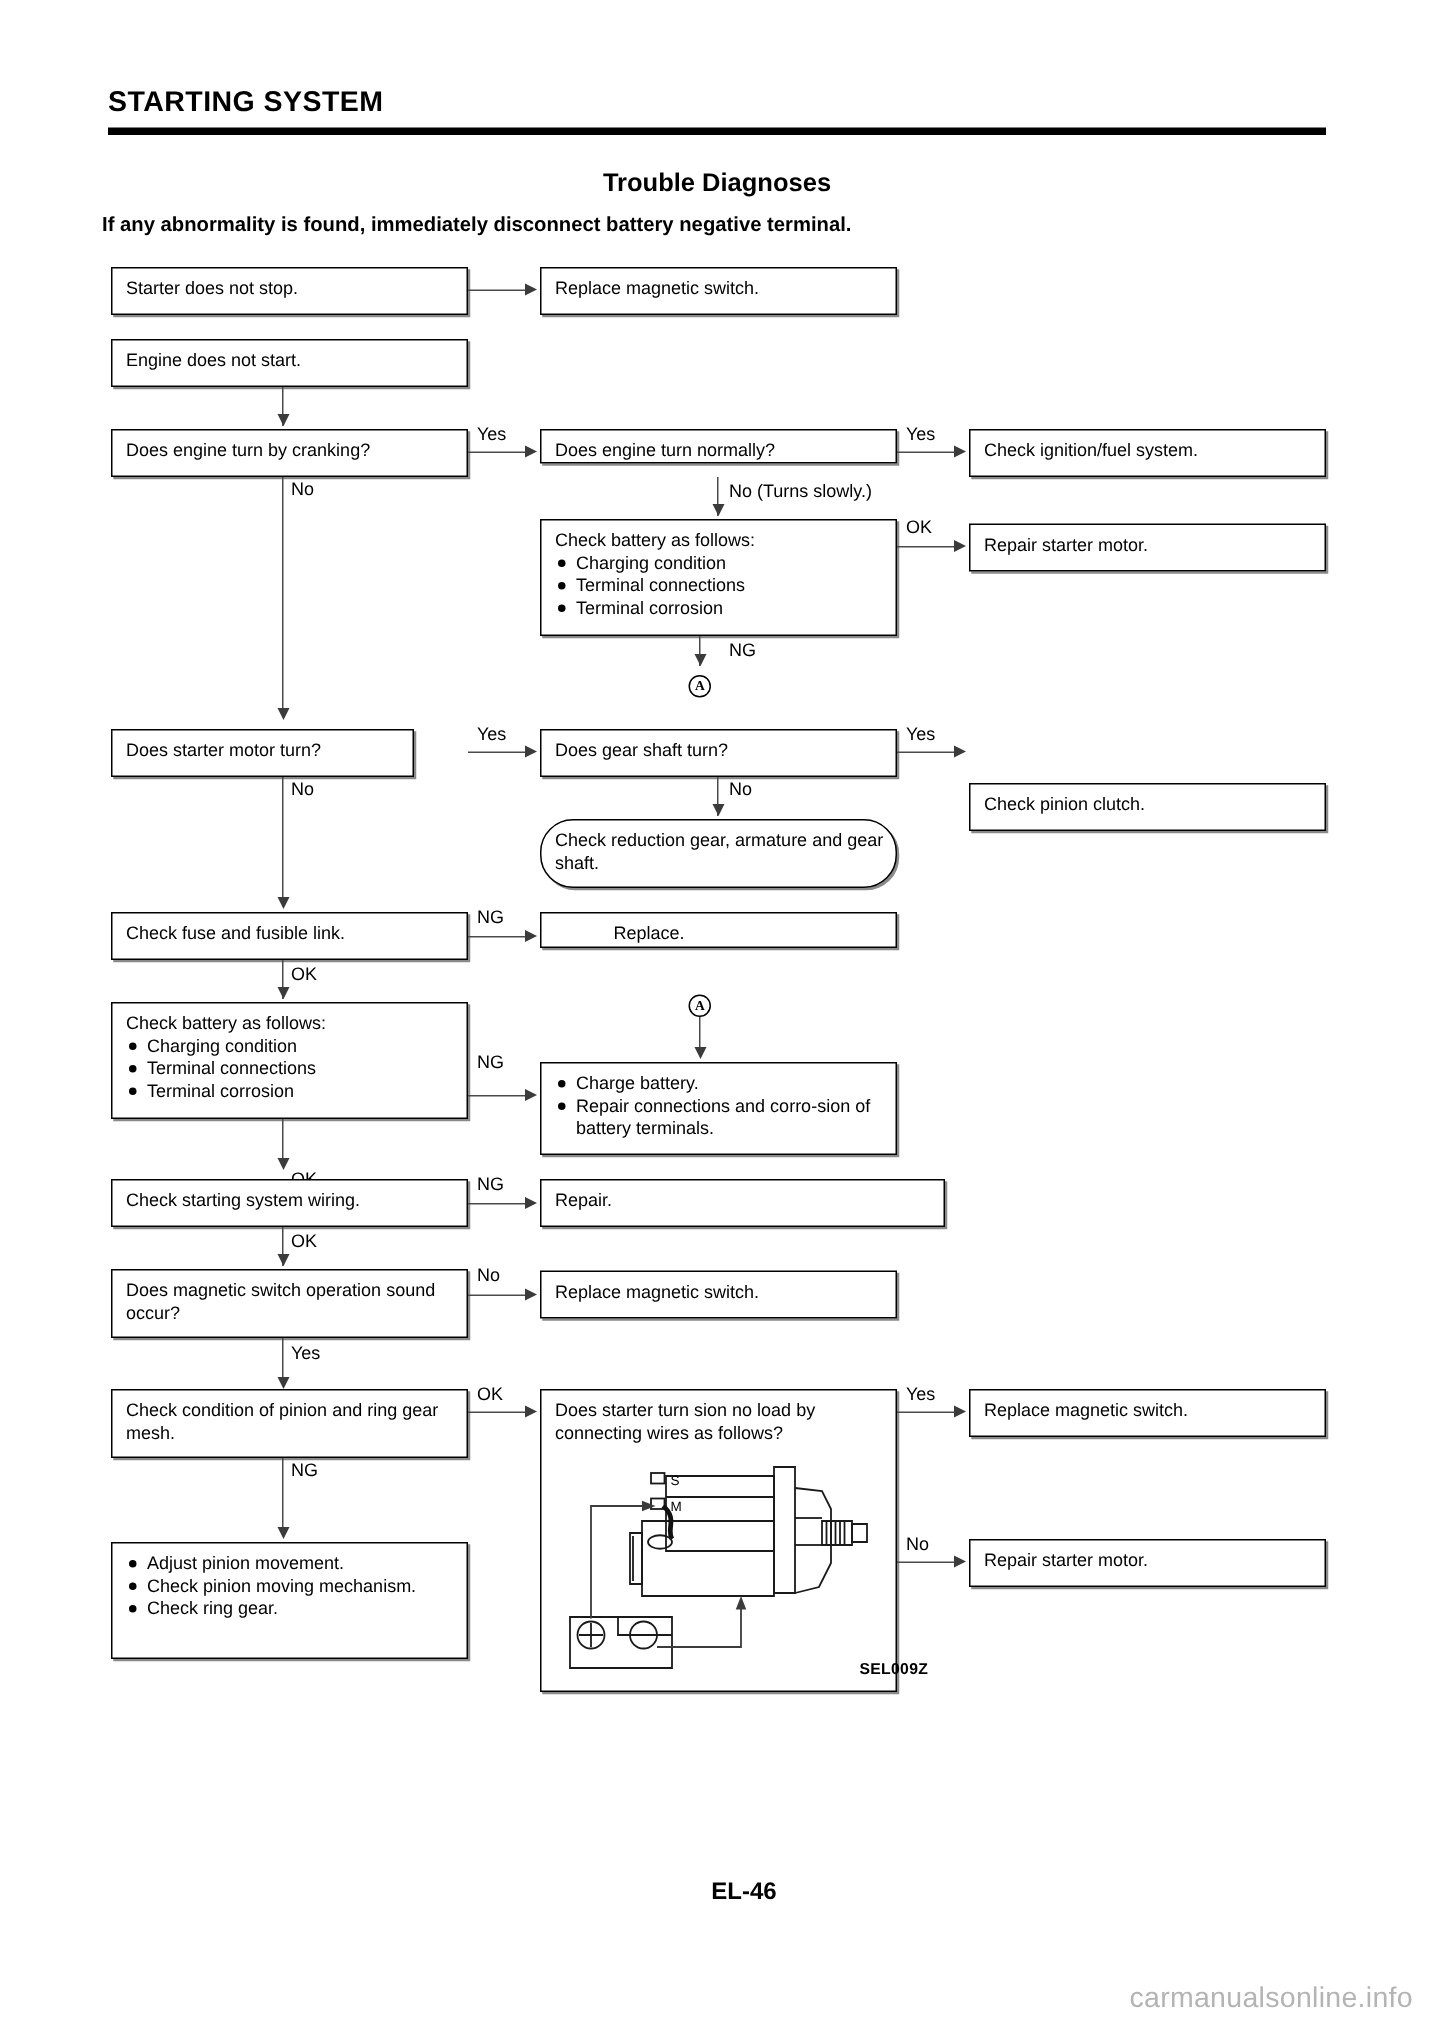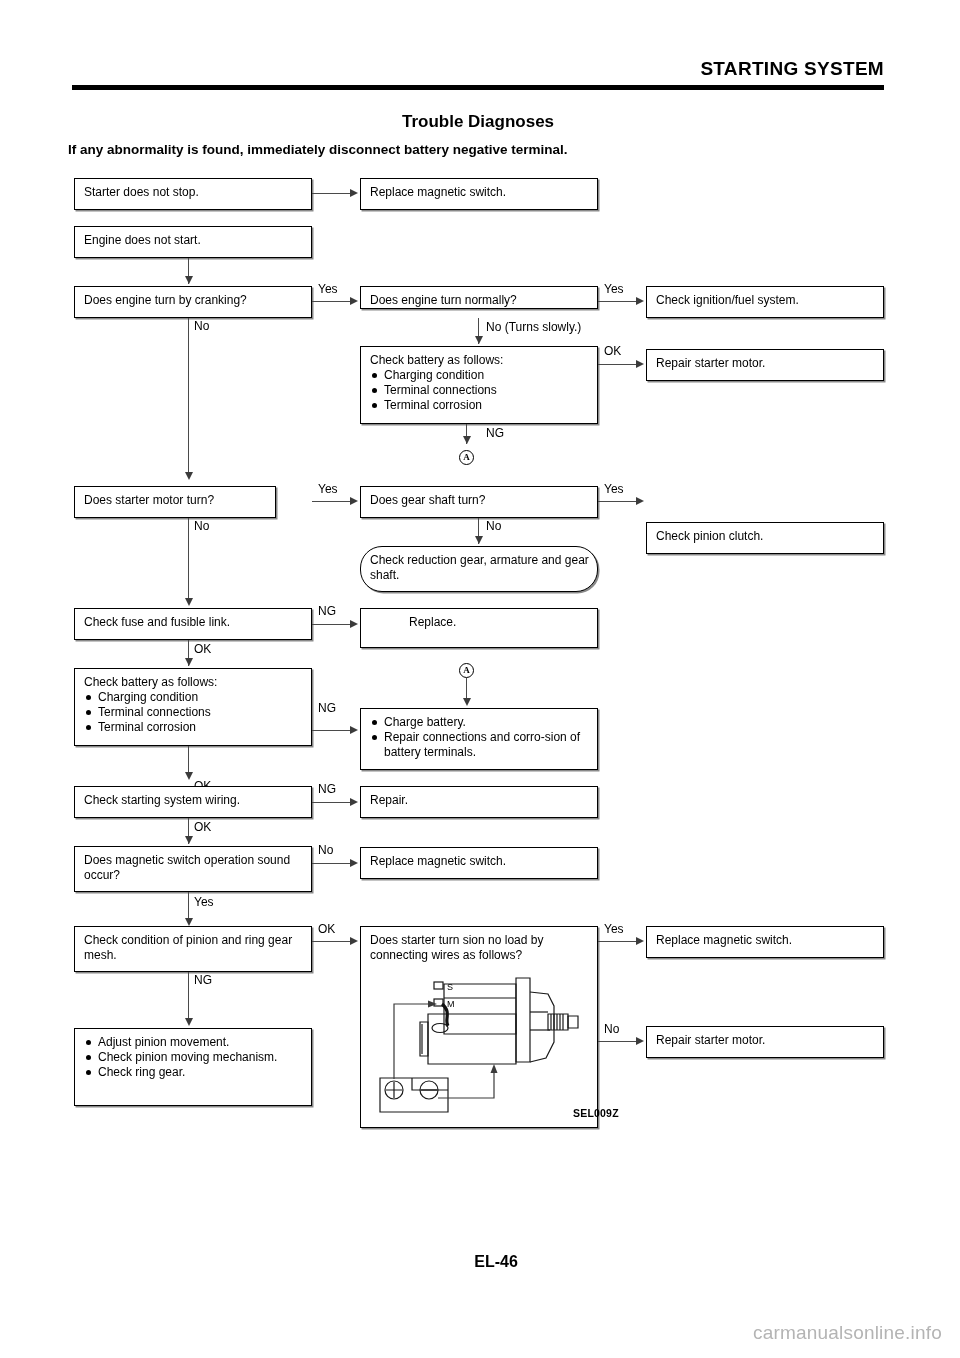--- a/index.html
+++ b/index.html
@@ -22,21 +22,21 @@
     width: 960px;
     height: 1358px;
   }
 
   
   .page-title {
     position: absolute;
     left: 72px;
     top: 58px;
     width: 812px;
-    text-align: right;
+    text-align: left;
     font-size: 19px;
     font-weight: bold;
     letter-spacing: 0.3px;
   }
   .header-rule {
     position: absolute;
     left: 72px;
     top: 85px;
     width: 812px;
     height: 5px;
@@ -256,21 +256,21 @@
   <div class="box" style="left:360px; top:546px; width:238px; height:46px;border-radius:22px;">
     <span>Check reduction gear, armature and gear shaft.</span>
   </div>
 
   <div class="box" style="left:74px; top:608px; width:238px; height:32px;">
     <span>Check fuse and fusible link.</span>
   </div>
   <div class="lbl" style="left:318px; top:605px;">NG</div>
   <div class="ln lnh" style="left:312px; top:624px; width:38px;"></div>
   <div class="arr-r" style="left:350px; top:620px;"></div>
-  <div class="box" style="left:360px; top:608px; width:238px; height:40px;padding-left:48px;">
+  <div class="box" style="left:360px; top:608px; width:238px; height:24px;padding-left:48px;">
     <span>Replace.</span>
   </div>
 
   <div class="lbl" style="left:194px; top:643px;">OK</div>
   <div class="ln lnv" style="left:188px; top:640px; width:1.4px; height:26px;"></div>
   <div class="arr-d" style="left:184.5px; top:658px;"></div>
 
   <div class="box" style="left:74px; top:668px; width:238px; height:78px;">
     <span>Check battery as follows:</span>
     <span class="bl">Charging condition</span>
@@ -293,21 +293,21 @@
   <div class="lbl" style="left:194px; top:780px;">OK</div>
   <div class="ln lnv" style="left:188px; top:746px; width:1.4px; height:32px;"></div>
   <div class="arr-d" style="left:184.5px; top:772px;"></div>
 
   <div class="box" style="left:74px; top:786px; width:238px; height:32px;">
     <span>Check starting system wiring.</span>
   </div>
   <div class="lbl" style="left:318px; top:783px;">NG</div>
   <div class="ln lnh" style="left:312px; top:802px; width:38px;"></div>
   <div class="arr-r" style="left:350px; top:798px;"></div>
-  <div class="box" style="left:360px; top:786px; width:238px; height:32px;">
+  <div class="box" style="left:360px; top:786px; width:270px; height:32px;">
     <span>Repair.</span>
   </div>
 
   <div class="lbl" style="left:194px; top:821px;">OK</div>
   <div class="ln lnv" style="left:188px; top:818px; width:1.4px; height:26px;"></div>
   <div class="arr-d" style="left:184.5px; top:836px;"></div>
 
   <div class="box" style="left:74px; top:846px; width:238px; height:46px;">
     <span>Does magnetic switch operation sound occur?</span>
   </div>

